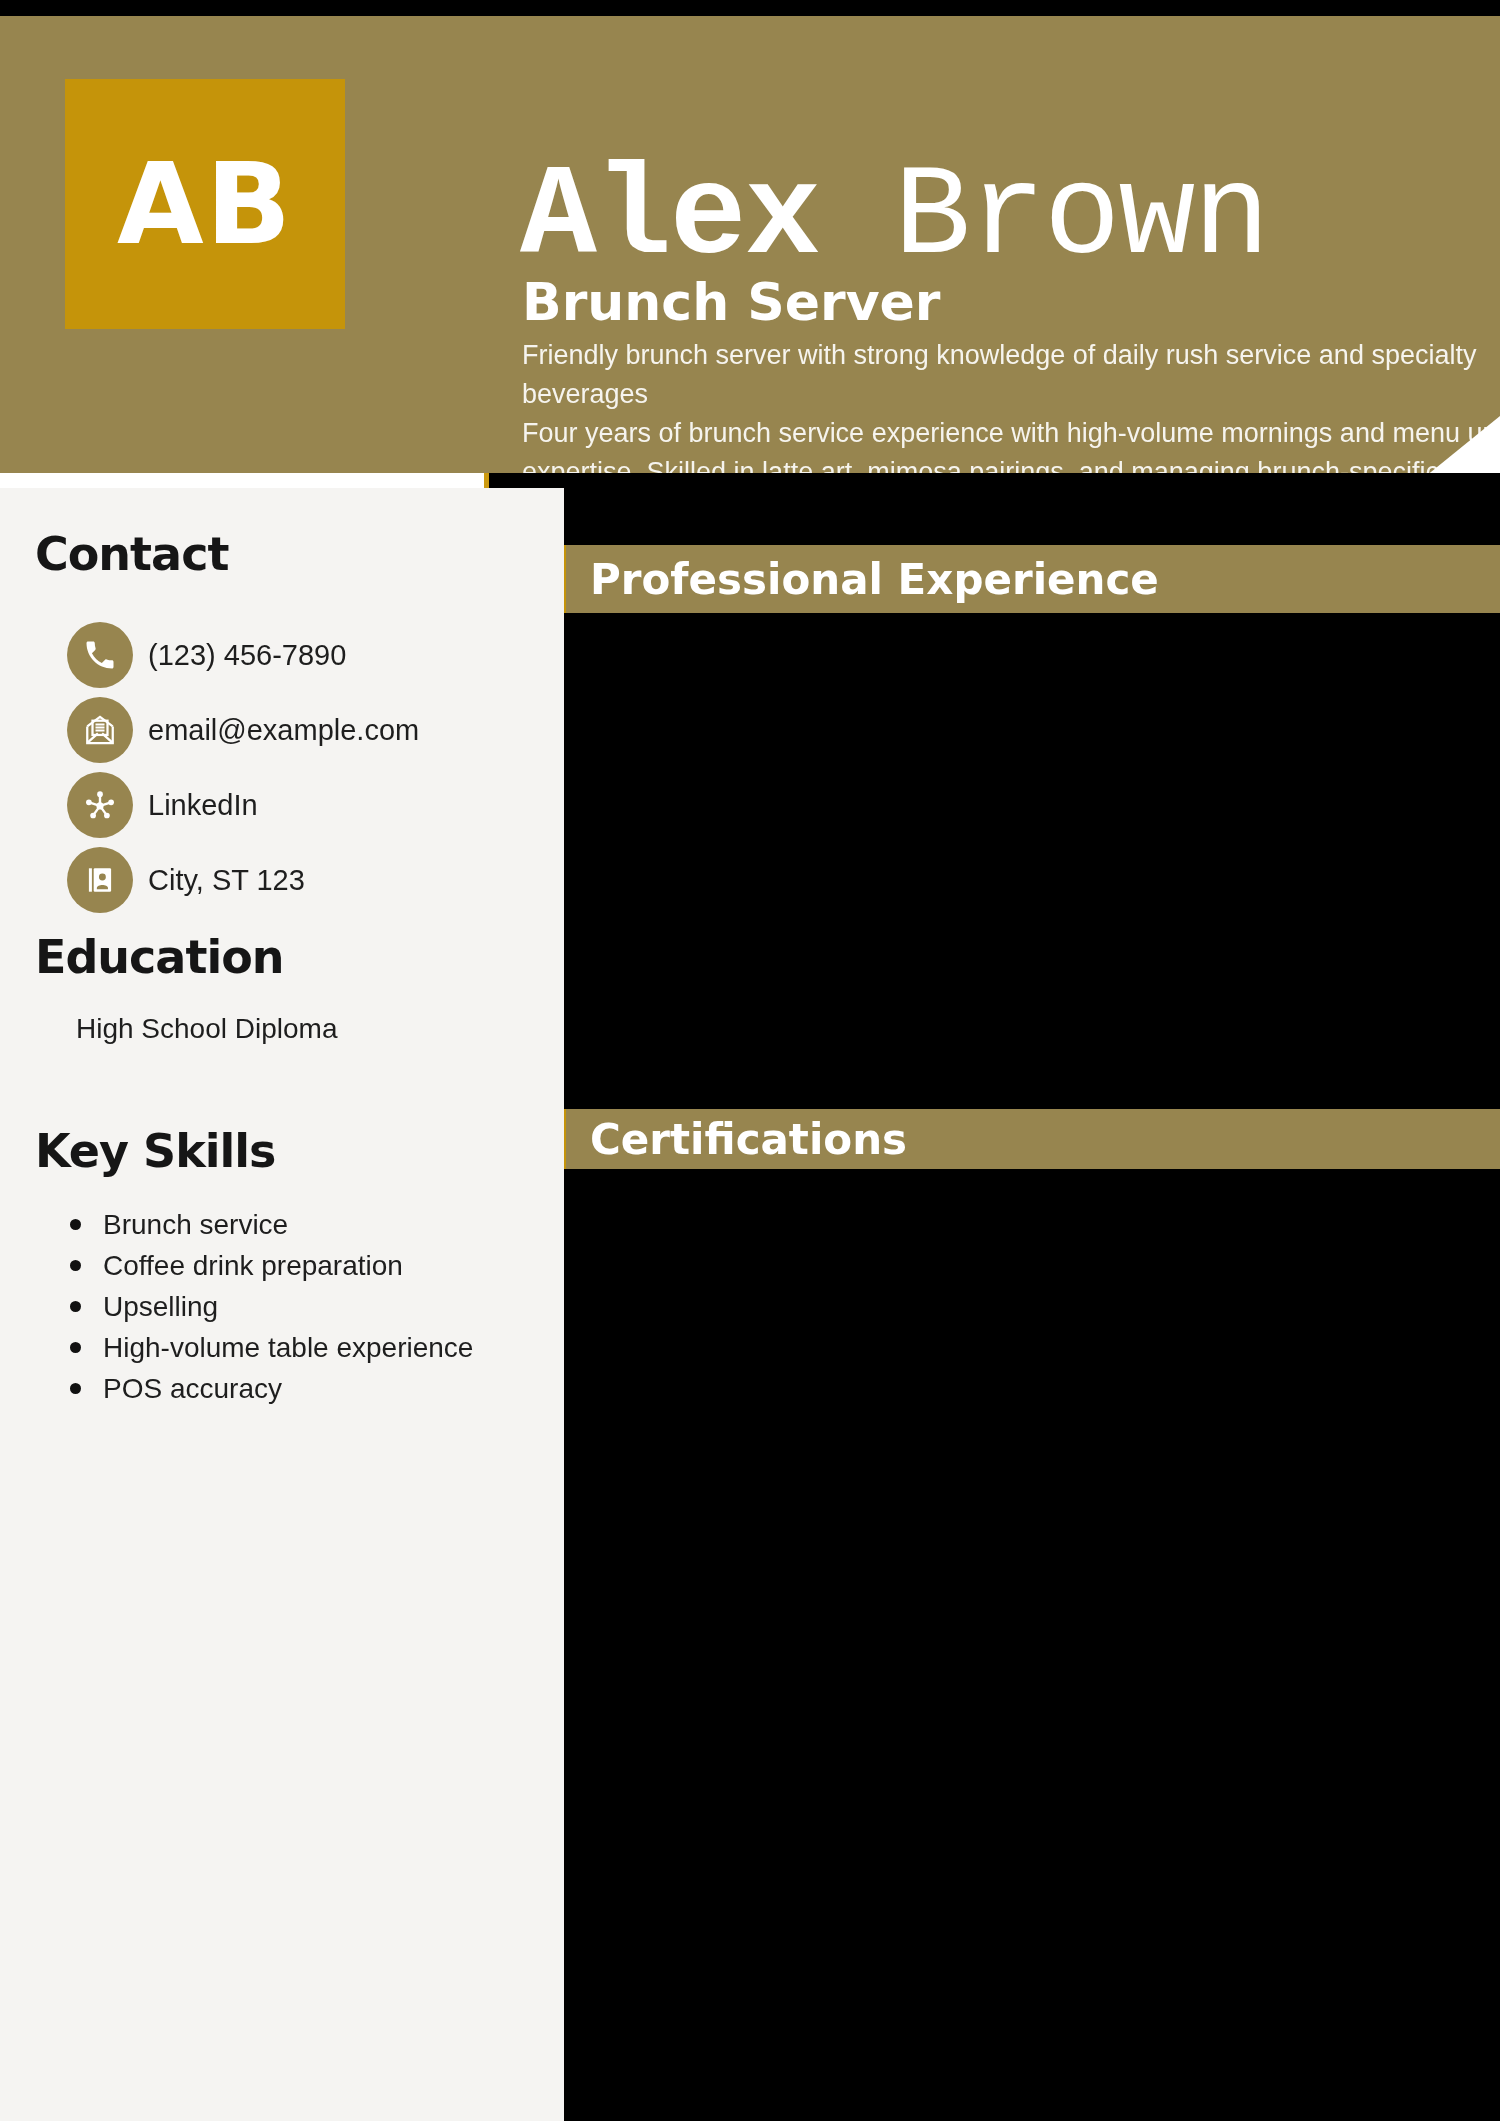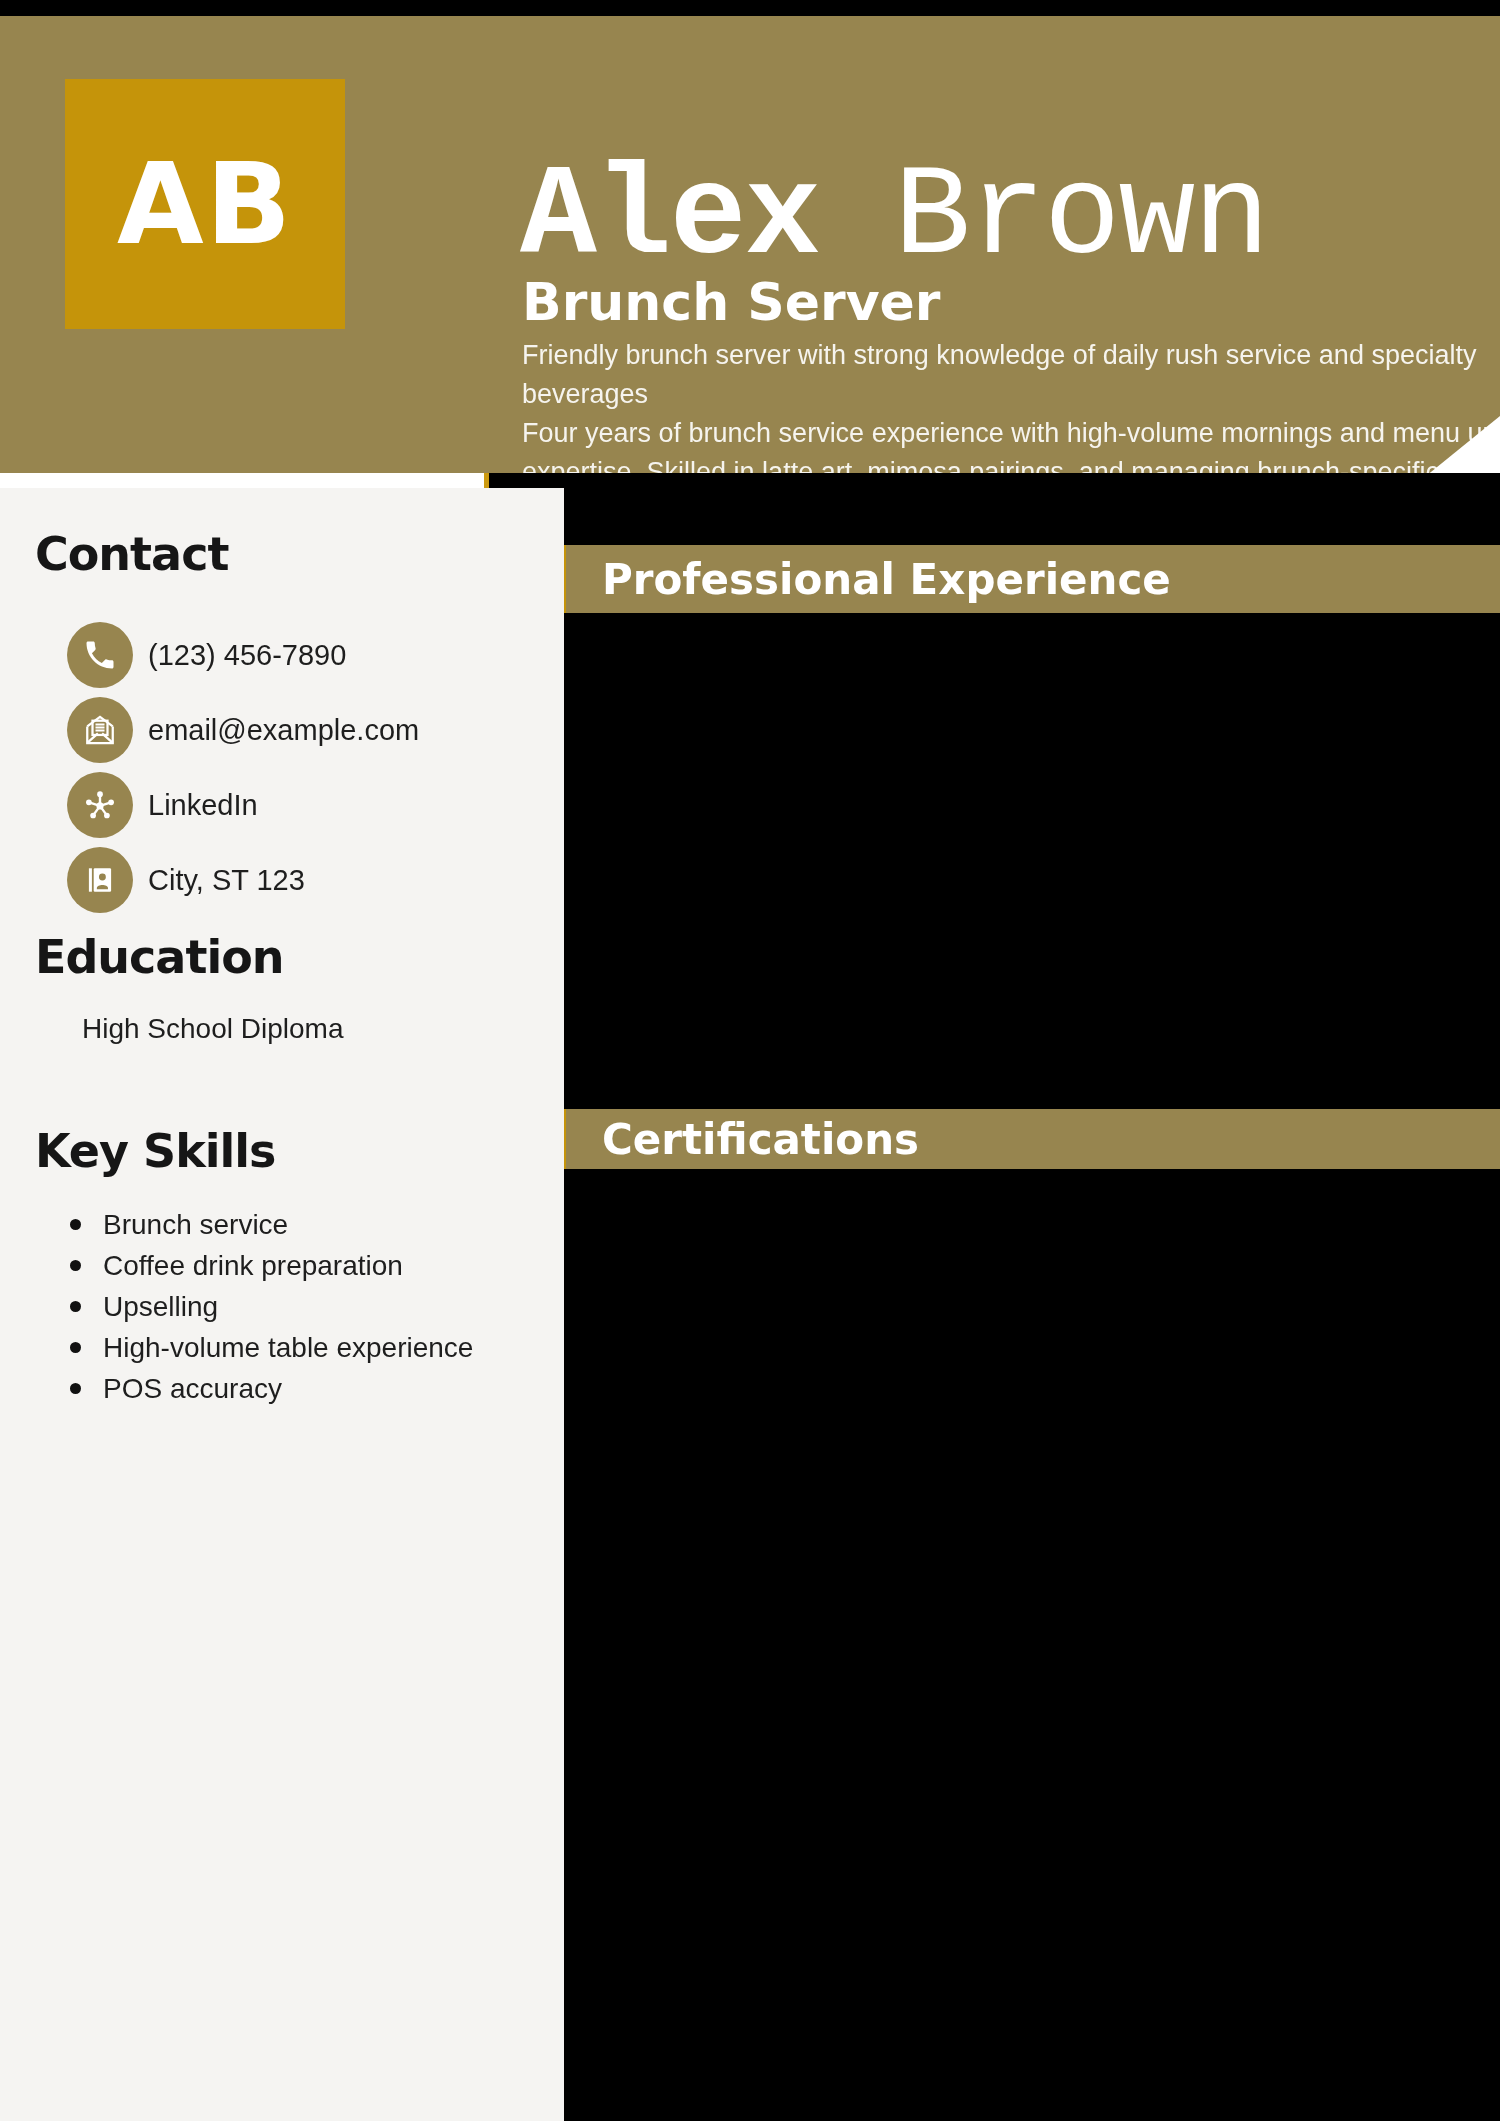--- a/index.html
+++ b/index.html
@@ -44,40 +44,40 @@
   }
   
   .white-gap{position:absolute;left:0;top:473px;width:484px;height:15px;background:var(--white);}
   .divider{position:absolute;left:484px;top:473px;width:5px;height:1648px;background:var(--divider-gold);}
   .main-area{position:absolute;left:489px;top:473px;width:1011px;height:1648px;background:var(--main-bg);}
   
   .section-bar{position:absolute;left:509px;width:991px;height:68px;display:flex;}
   .section-bar.first{top:545px;}
   .section-bar.second{top:1109px;height:60px;}
   .bar-square{width:57px;flex:0 0 57px;background:var(--gold);}
-  .bar-body{flex:1;background:var(--olive);display:flex;align-items:center;padding-left:36px;}
+  .bar-body{flex:1;background:var(--olive);display:flex;align-items:center;padding-left:24px;}
   .bar-title{font-family:"DejaVu Sans",sans-serif;font-weight:bold;font-size:42px;color:var(--white);letter-spacing:0;}
   
   .sidebar{position:absolute;left:0;top:488px;width:564px;height:1633px;background:var(--sidebar-bg);}
   .sb-heading{
     position:absolute;left:35px;margin:0;line-height:1;
     font-family:"DejaVu Sans",sans-serif;font-weight:bold;font-size:46px;color:#161616;letter-spacing:-1px;
   }
   .h-contact{top:43px;}
   .h-education{top:446px;}
   .h-skills{top:640px;}
   .contact-row{position:absolute;left:67px;height:66px;display:flex;align-items:center;gap:15px;}
   .row-0{top:134px;} .row-1{top:209px;} .row-2{top:284px;} .row-3{top:359px;}
   .icon-circle{
     width:66px;height:66px;border-radius:50%;background:var(--olive);
     display:flex;align-items:center;justify-content:center;flex:0 0 66px;
   }
   .icon-circle svg{width:36px;height:36px;display:block;}
   .contact-label{font-size:29px;color:var(--text-dark);white-space:nowrap;}
-  .edu-line{position:absolute;left:82px;margin:0;font-size:28px;color:var(--text-dark);white-space:nowrap;line-height:1.2;}
+  .edu-line{position:absolute;left:76px;margin:0;font-size:28px;color:var(--text-dark);white-space:nowrap;line-height:1.2;}
   .edu-degree{top:524px;}
   .edu-school{top:581px;}
   .skills{position:absolute;left:70px;top:716px;}
   .skill-row{display:flex;align-items:center;height:41px;}
   .bullet-dot{width:11px;height:11px;border-radius:50%;background:#111;margin-right:22px;flex:0 0 11px;}
   .skill-label{font-size:28px;color:var(--text-dark);white-space:nowrap;}
 </style>
 </head>
 <body>
 

